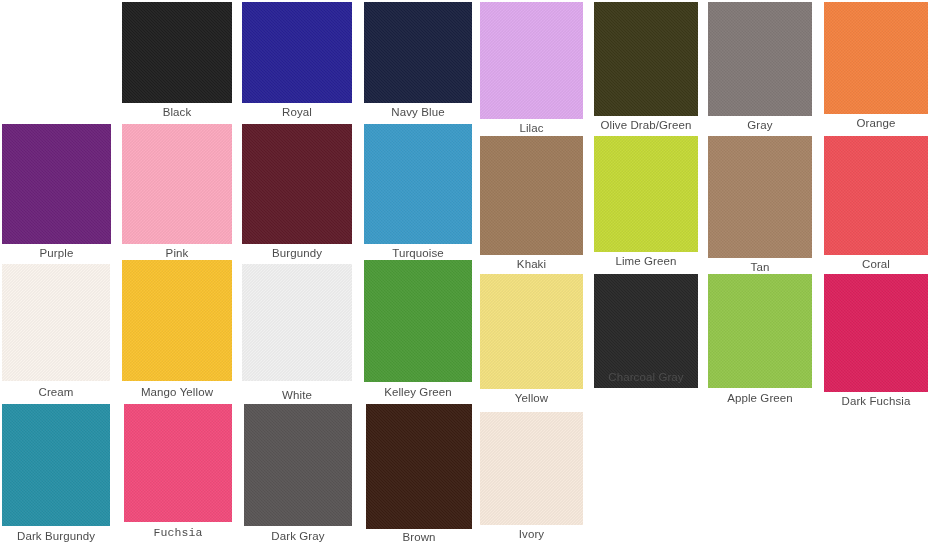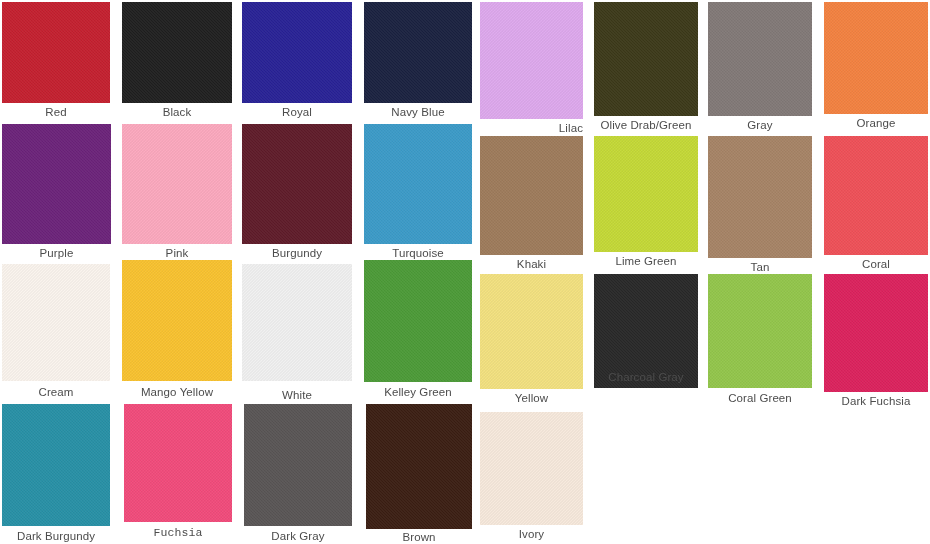--- a/index.html
+++ b/index.html
@@ -44,39 +44,35 @@
     color: #4c4c4c;
     text-align: center;
     white-space: nowrap;
     letter-spacing: 0.1px;
   }
 </style>
 </head>
 <body>
 
 <div id="swatch-board">
-    <div class="swatch-cell" style="left: 2px; top: 2px; width: 108px; height: 119px;">
-      <div class="swatch-chip" title="Red" style="height: 101px; background-color: rgb(196, 30, 46);"></div>
-      <div class="swatch-label" style="top: 103px; text-align: center;">Red</div>
-    </div>
     <div class="swatch-cell" style="left: 122px; top: 2px; width: 110px; height: 119px;">
       <div class="swatch-chip" title="Black" style="height: 101px; background-color: rgb(30, 30, 30);"></div>
       <div class="swatch-label" style="top: 103px; text-align: center;">Black</div>
     </div>
     <div class="swatch-cell" style="left: 242px; top: 2px; width: 110px; height: 119px;">
       <div class="swatch-chip" title="Royal" style="height: 101px; background-color: rgb(39, 32, 149);"></div>
       <div class="swatch-label" style="top: 103px; text-align: center;">Royal</div>
     </div>
     <div class="swatch-cell" style="left: 364px; top: 2px; width: 108px; height: 119px;">
       <div class="swatch-chip" title="Navy Blue" style="height: 101px; background-color: rgb(25, 32, 63);"></div>
       <div class="swatch-label" style="top: 103px; text-align: center;">Navy Blue</div>
     </div>
     <div class="swatch-cell" style="left: 480px; top: 2px; width: 103px; height: 135px;">
       <div class="swatch-chip" title="Lilac" style="height: 117px; background-color: rgb(222, 168, 237);"></div>
-      <div class="swatch-label" style="top: 119px; text-align: right;">Lilac</div>
+      <div class="swatch-label" style="top: 119px; text-align: center;">Lilac</div>
     </div>
     <div class="swatch-cell" style="left: 594px; top: 2px; width: 104px; height: 132px;">
       <div class="swatch-chip" title="Olive Drab/Green" style="height: 114px; background-color: rgb(59, 56, 24);"></div>
       <div class="swatch-label" style="top: 116px; text-align: center;">Olive Drab/Green</div>
     </div>
     <div class="swatch-cell" style="left: 824px; top: 2px; width: 104px; height: 130px;">
       <div class="swatch-chip" title="Orange" style="height: 112px; background-color: rgb(244, 129, 63);"></div>
       <div class="swatch-label" style="top: 114px; text-align: center;">Orange</div>
     </div>
     <div class="swatch-cell" style="left: 708px; top: 2px; width: 104px; height: 132px;">
@@ -134,21 +130,21 @@
     <div class="swatch-cell" style="left: 480px; top: 274px; width: 103px; height: 133px;">
       <div class="swatch-chip" title="Yellow" style="height: 115px; background-color: rgb(243, 225, 126);"></div>
       <div class="swatch-label" style="top: 117px; text-align: center;">Yellow</div>
     </div>
     <div class="swatch-cell" style="left: 594px; top: 274px; width: 104px; height: 112px;">
       <div class="swatch-chip" title="Charcoal Gray" style="height: 114px; background-color: rgb(39, 39, 39);"></div>
       <div class="swatch-label" style="top: 96px; text-align: center;">Charcoal Gray</div>
     </div>
     <div class="swatch-cell" style="left: 708px; top: 274px; width: 104px; height: 133px;">
       <div class="swatch-chip" title="Apple Green" style="height: 114px; background-color: rgb(146, 198, 74);"></div>
-      <div class="swatch-label" style="top: 117px; text-align: center;">Coral Green</div>
+      <div class="swatch-label" style="top: 117px; text-align: center;">Apple Green</div>
     </div>
     <div class="swatch-cell" style="left: 824px; top: 274px; width: 104px; height: 136px;">
       <div class="swatch-chip" title="Dark Fuchsia" style="height: 118px; background-color: rgb(220, 32, 92);"></div>
       <div class="swatch-label" style="top: 120px; text-align: center;">Dark Fuchsia</div>
     </div>
     <div class="swatch-cell" style="left: 2px; top: 404px; width: 108px; height: 141px;">
       <div class="swatch-chip" title="Dark Turquoise" style="height: 122px; background-color: rgb(38, 144, 166);"></div>
       <div class="swatch-label" style="top: 125px; text-align: center;">Dark Burgundy</div>
     </div>
     <div class="swatch-cell" style="left: 124px; top: 404px; width: 108px; height: 138px; font-family: Liberation Mono, monospace;">

